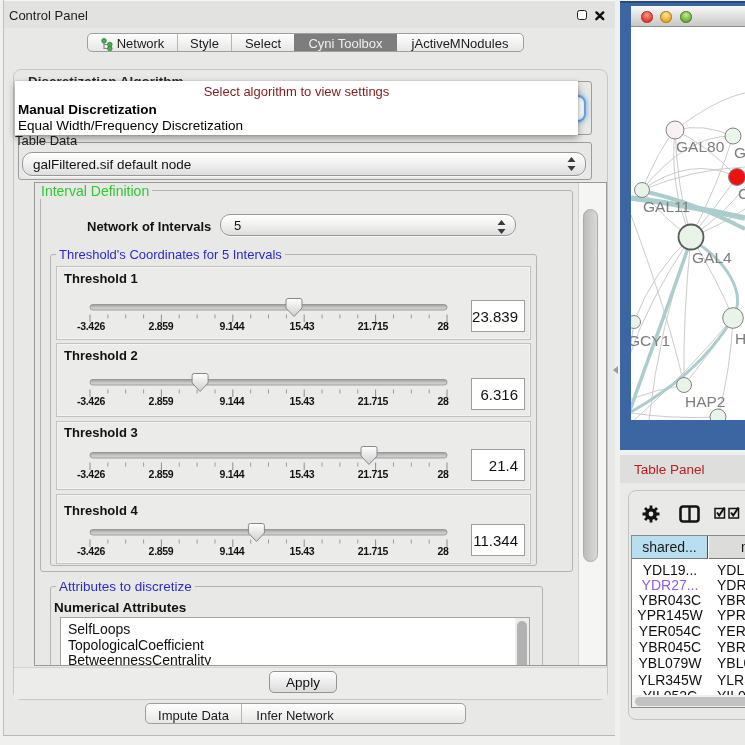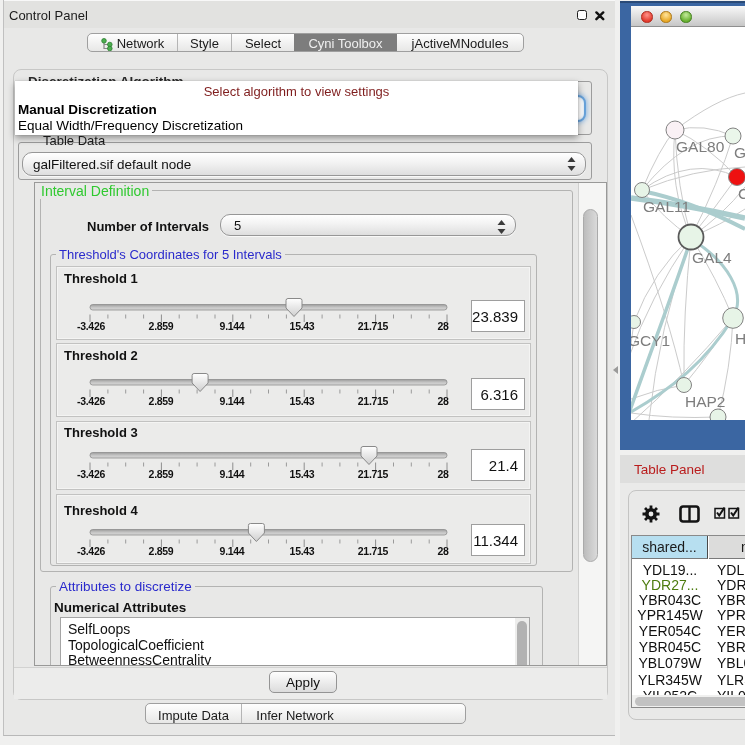--- a/index.html
+++ b/index.html
@@ -41,36 +41,36 @@
 <div class="ab" style="left:24px;top:95px;width:562px;height:27px;border-radius:7px;border:2.5px solid #68a2da;box-shadow:0 0 5px 1px #8cb8e4, inset 0 0 3px #b9d5ee;border-radius:8px;background:#fff"></div>
 <svg class="ab" style="left:570px;top:101px" width="9" height="14">
     <path d="M4.5,0.5 L8,4.5 L1,4.5 Z" fill="#b9c6d2"></path>
     <path d="M4.5,13.5 L8,9.5 L1,9.5 Z" fill="#b9c6d2"></path>
   </svg>
 <div class="ab" style="left:15px;top:81px;width:563px;height:54px;background:#ffffff;box-shadow:0 3px 7px rgba(0,0,0,.38),0 0 1px rgba(0,0,0,.25);z-index:30"></div>
 <div class="ab" style="left:15px;top:84px;width:563px;text-align:center;font-size:13px;color:#7f1d1d;z-index:31">Select algorithm to view settings</div>
 <div class="ab" style="left:18px;top:101.5px;font-size:13.5px;font-weight:bold;color:#000;z-index:31">Manual Discretization</div>
 <div class="ab" style="left:18px;top:117.5px;font-size:13.5px;color:#000;z-index:31">Equal Width/Frequency Discretization</div>
 <div class="grp" style="left:18px;top:142px;width:574px;height:38px;border-color:#9c9c9c"></div>
-<div class="gtitle" style="left:40px;top:133px;color:#1a1a1a;z-index:32;background:transparent;font-size:13px">Table Data</div>
+<div class="gtitle" style="left:12px;top:133px;color:#1a1a1a;z-index:32;background:transparent;font-size:13px">Table Data</div>
 <div class="combo" style="left:22px;top:152px;width:564px;height:24px">
     <span style="position:absolute;left:10px;top:0;line-height:24px;font-size:13.5px;color:#111">galFiltered.sif default node</span>
     <svg style="position:absolute;right:8px;top:3.0px" width="11" height="16">
       <path d="M5.5,1 L9.5,6 L1.5,6 Z" fill="#3a3a3a"></path>
       <path d="M5.5,15 L9.5,10 L1.5,10 Z" fill="#3a3a3a"></path>
     </svg>
   </div>
 <div class="ab" style="left:34px;top:182px;width:573px;height:484px;border:1px solid #999998;background:#e8e8e7;overflow:hidden"></div>
 <div class="ab" style="left:578px;top:183px;width:28px;height:482px;background:#f5f5f4;border-left:1px solid #cfcfce"></div>
 <div class="ab" style="left:583px;top:209px;width:15px;height:353px;border-radius:8px;background:linear-gradient(90deg,#bcbcbc,#dadada);border:1px solid #aaaaaa"></div>
 <div class="ab" style="left:35px;top:183px;width:543px;height:482px;overflow:hidden">
     <div class="ab" style="left:-35px;top:-183px;width:745px;height:745px">
 <div class="grp" style="left:40px;top:190px;width:533px;height:382px"></div>
 <div class="gtitle" style="left:38px;top:183px;color:#2fc92f;font-size:14px">Interval Definition</div>
-<div class="ab bold" style="left:87px;top:219px;font-size:13px;color:#111">Number of Intervals</div>
+<div class="ab bold" style="left:87px;top:219px;font-size:13px;color:#111">Network of Intervals</div>
 <div class="combo" style="left:220px;top:214px;width:296px;height:22px">
         <span style="position:absolute;left:13px;top:0;line-height:22px;font-size:13px;color:#111">5</span>
         <svg style="position:absolute;right:8px;top:4.0px" width="11" height="16">
           <path d="M5.5,1 L9.5,6 L1.5,6 Z" fill="#3a3a3a"></path>
           <path d="M5.5,15 L9.5,10 L1.5,10 Z" fill="#3a3a3a"></path>
         </svg>
       </div>
 <div class="grp" style="left:50px;top:254px;width:487px;height:312px"></div>
 <div class="gtitle" style="left:56px;top:247px;color:#2a2acc;font-size:13px">Threshold's Coordinates for 5 Intervals</div>
 <div class="thbox" style="top:266px;height:74px"></div>
@@ -352,21 +352,21 @@
   </svg>
 <svg class="ab" style="left:728px;top:506px" width="13" height="13">
     <rect x="1" y="2.5" width="9.5" height="9.5" fill="none" stroke="#141414" stroke-width="1.5"></rect>
     <path d="M3,6.5 L5.2,9.5 L10.5,1.5" fill="none" stroke="#141414" stroke-width="2"></path>
   </svg>
 <div class="ab" style="left:631px;top:535px;width:120px;height:173px;background:#fff;border:1px solid #8a8a8a;border-right:none;overflow:hidden">
 <div class="ab" style="left:0;top:0;width:76px;height:23px;background:#b7dff0;border-right:1px solid #4a4a4a;border-bottom:1px solid #7a7a7a;text-align:center;line-height:23px;font-size:14px;color:#1a1a1a">shared...</div>
 <div class="ab" style="left:77px;top:0;width:43px;height:23px;background:#dcdcdb;border-bottom:1px solid #7a7a7a;font-size:14px;line-height:23px;color:#1a1a1a;padding-left:32px">n</div>
 <div class="ab" style="left:0;top:25.5px;width:76px;height:15.8px;text-align:center;font-size:14px;color:#111">YDL19...</div>
 <div class="ab" style="left:85px;top:25.5px;font-size:14px;color:#111">YDL1</div>
-<div class="ab" style="left:0;top:41.3px;width:76px;height:15.8px;text-align:center;font-size:14px;color:#4d7c0f">YDR27...</div>
+<div class="ab" style="left:0;top:41.3px;width:76px;height:15.8px;text-align:center;font-size:14px;color:#8b5cf6">YDR27...</div>
 <div class="ab" style="left:85px;top:41.3px;font-size:14px;color:#111">YDR2</div>
 <div class="ab" style="left:0;top:55.599999999999994px;width:76px;height:15.8px;text-align:center;font-size:14px;color:#111">YBR043C</div>
 <div class="ab" style="left:85px;top:55.599999999999994px;font-size:14px;color:#111">YBR0</div>
 <div class="ab" style="left:0;top:71.39999999999999px;width:76px;height:15.8px;text-align:center;font-size:14px;color:#111">YPR145W</div>
 <div class="ab" style="left:85px;top:71.39999999999999px;font-size:14px;color:#111">YPR1</div>
 <div class="ab" style="left:0;top:87.19999999999999px;width:76px;height:15.8px;text-align:center;font-size:14px;color:#111">YER054C</div>
 <div class="ab" style="left:85px;top:87.19999999999999px;font-size:14px;color:#111">YER0</div>
 <div class="ab" style="left:0;top:102.99999999999999px;width:76px;height:15.8px;text-align:center;font-size:14px;color:#111">YBR045C</div>
 <div class="ab" style="left:85px;top:102.99999999999999px;font-size:14px;color:#111">YBR0</div>
 <div class="ab" style="left:0;top:118.79999999999998px;width:76px;height:15.8px;text-align:center;font-size:14px;color:#111">YBL079W</div>

